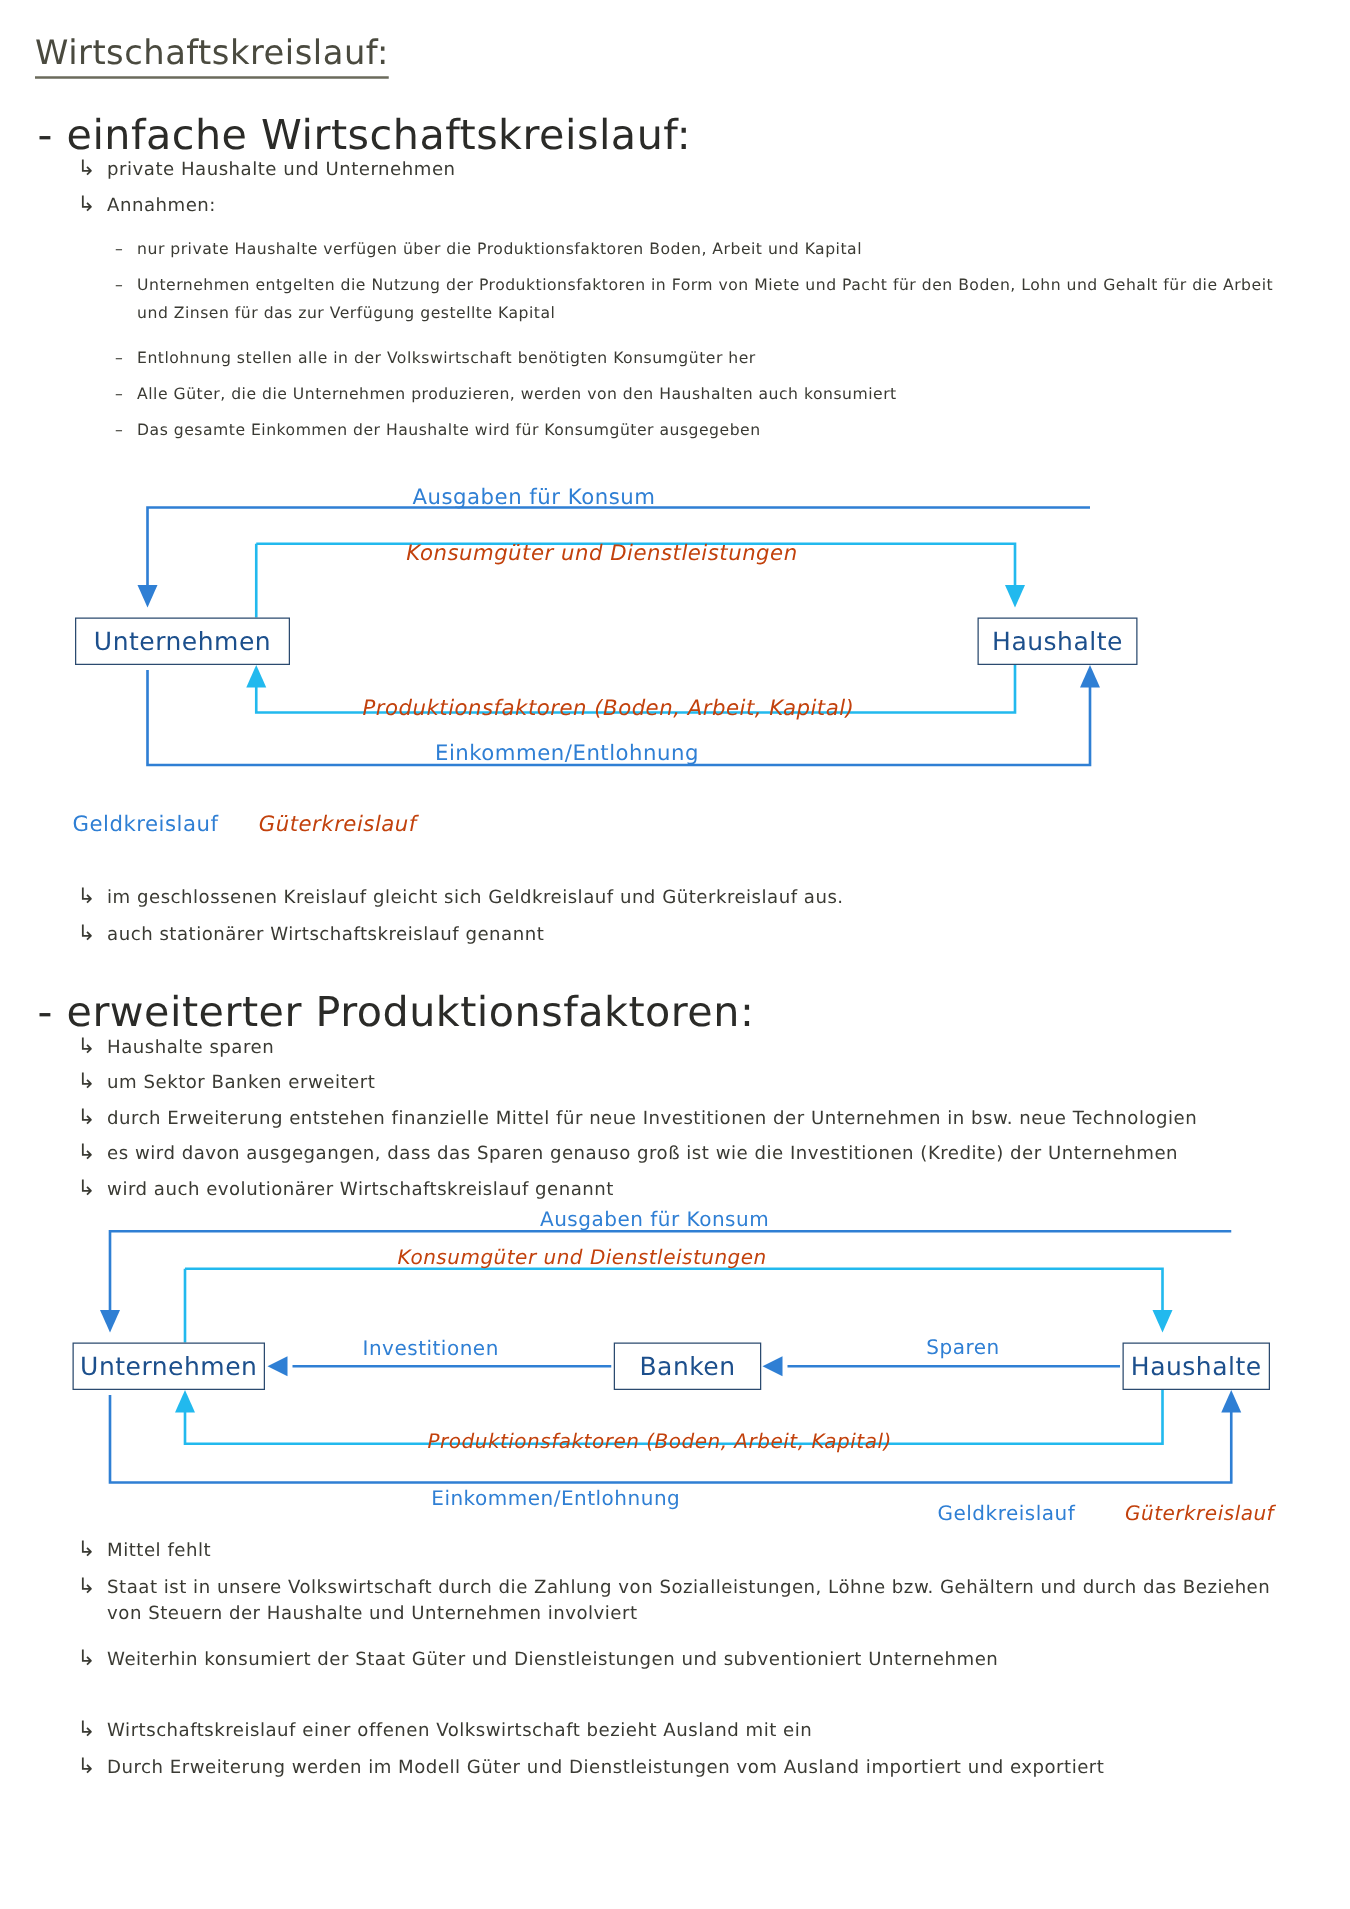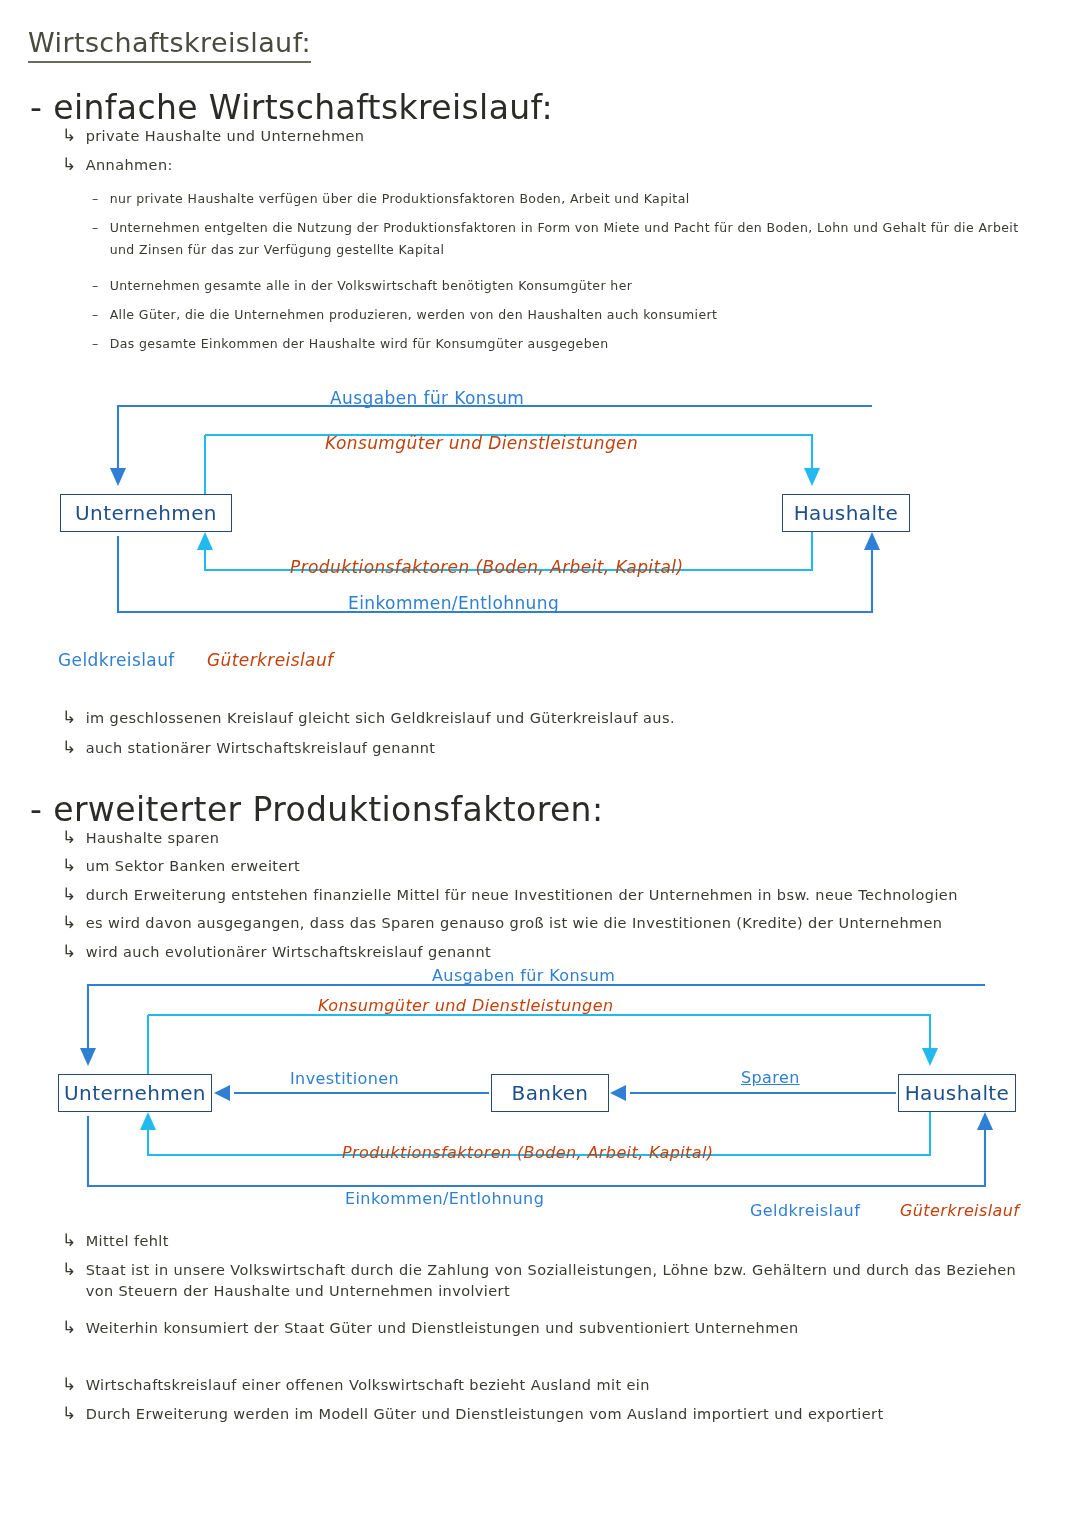--- a/index.html
+++ b/index.html
@@ -127,21 +127,21 @@
   <span class="txt">nur private Haushalte verfügen über die Produktionsfaktoren Boden, Arbeit und Kapital</span>
 </div>
 
 <div class="dash-item hw" style="left:92px; top:217px; width:945px;">
   <span class="db">–</span>
   <span class="txt">Unternehmen entgelten die Nutzung der Produktionsfaktoren in Form von Miete und Pacht für den Boden, Lohn und Gehalt für die Arbeit und Zinsen für das zur Verfügung gestellte Kapital</span>
 </div>
 
 <div class="dash-item hw" style="left:92px; top:275px; width:940px;">
   <span class="db">–</span>
-  <span class="txt">Unternehmen gesamte alle in der Volkswirtschaft benötigten Konsumgüter her</span>
+  <span class="txt">Entlohnung stellen alle in der Volkswirtschaft benötigten Konsumgüter her</span>
 </div>
 
 <div class="dash-item hw" style="left:92px; top:304px; width:940px;">
   <span class="db">–</span>
   <span class="txt">Alle Güter, die die Unternehmen produzieren, werden von den Haushalten auch konsumiert</span>
 </div>
 
 <div class="dash-item hw" style="left:92px; top:333px; width:940px;">
   <span class="db">–</span>
   <span class="txt">Das gesamte Einkommen der Haushalte wird für Konsumgüter ausgegeben</span>
@@ -277,21 +277,21 @@
 <div class="node-box hw" style="left:491px; top:1074px; width:118px; height:38px;">Banken</div>
 
 <div class="node-box hw" style="left:898px; top:1074px; width:118px; height:38px;">Haushalte</div>
 
 <div class="edge-label hw lbl-money" style="left:432px; top:966px; font-size:16px;">Ausgaben für Konsum</div>
 
 <div class="edge-label hw lbl-goods" style="left:318px; top:996px; font-size:16px;">Konsumgüter und Dienstleistungen</div>
 
 <div class="edge-label hw lbl-money" style="left:266px; top:1069px; font-size:16px;margin-left:24px;">Investitionen</div>
 
-<div class="edge-label hw lbl-money" style="left:741px; top:1068px; font-size:16px;text-decoration:underline;">Sparen</div>
+<div class="edge-label hw lbl-money" style="left:741px; top:1068px; font-size:16px;">Sparen</div>
 
 <div class="edge-label hw lbl-goods" style="left:342px; top:1143px; font-size:16px;">Produktionsfaktoren (Boden, Arbeit, Kapital)</div>
 
 <div class="edge-label hw lbl-money" style="left:345px; top:1189px; font-size:16px;">Einkommen/Entlohnung</div>
 
 <div class="legend-item hw lbl-money" style="left:750px; top:1201px; font-size:16px;">Geldkreislauf</div>
 
 <div class="legend-item hw lbl-goods" style="left:900px; top:1201px; font-size:16px;">Güterkreislauf</div>
 
 <div class="arrow-item hw" style="left:62px; top:1231px; width:960px;">

